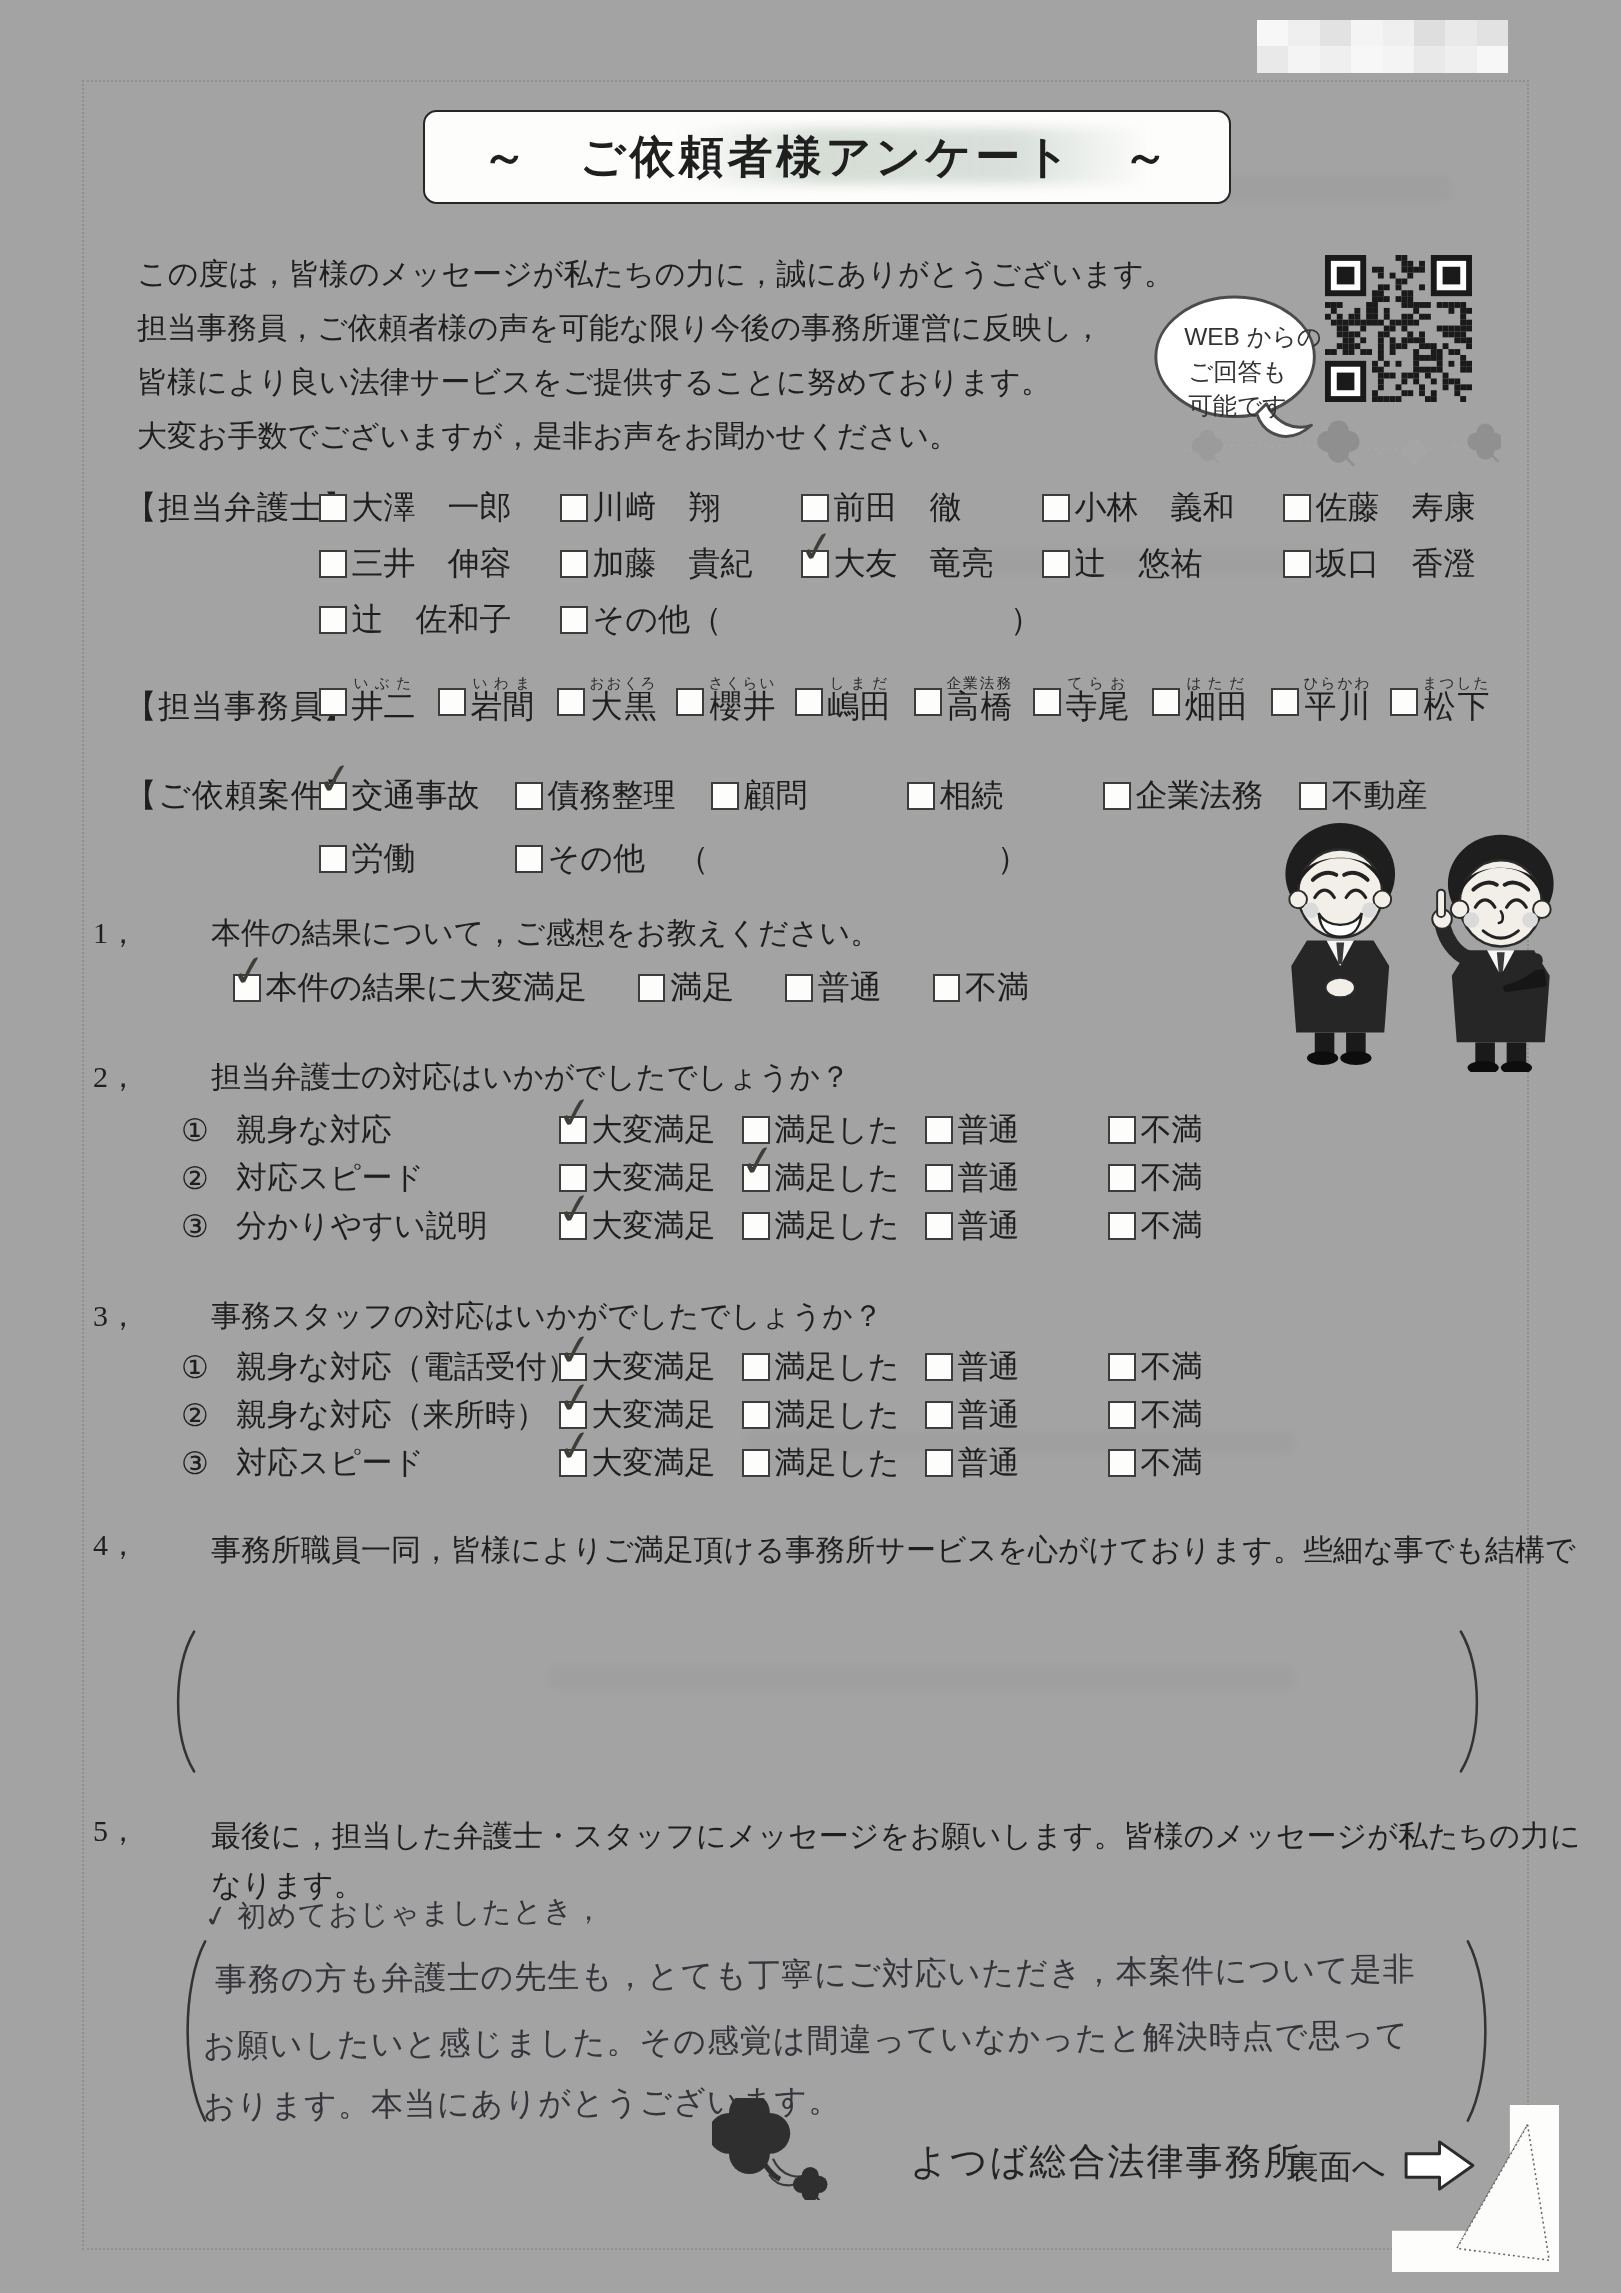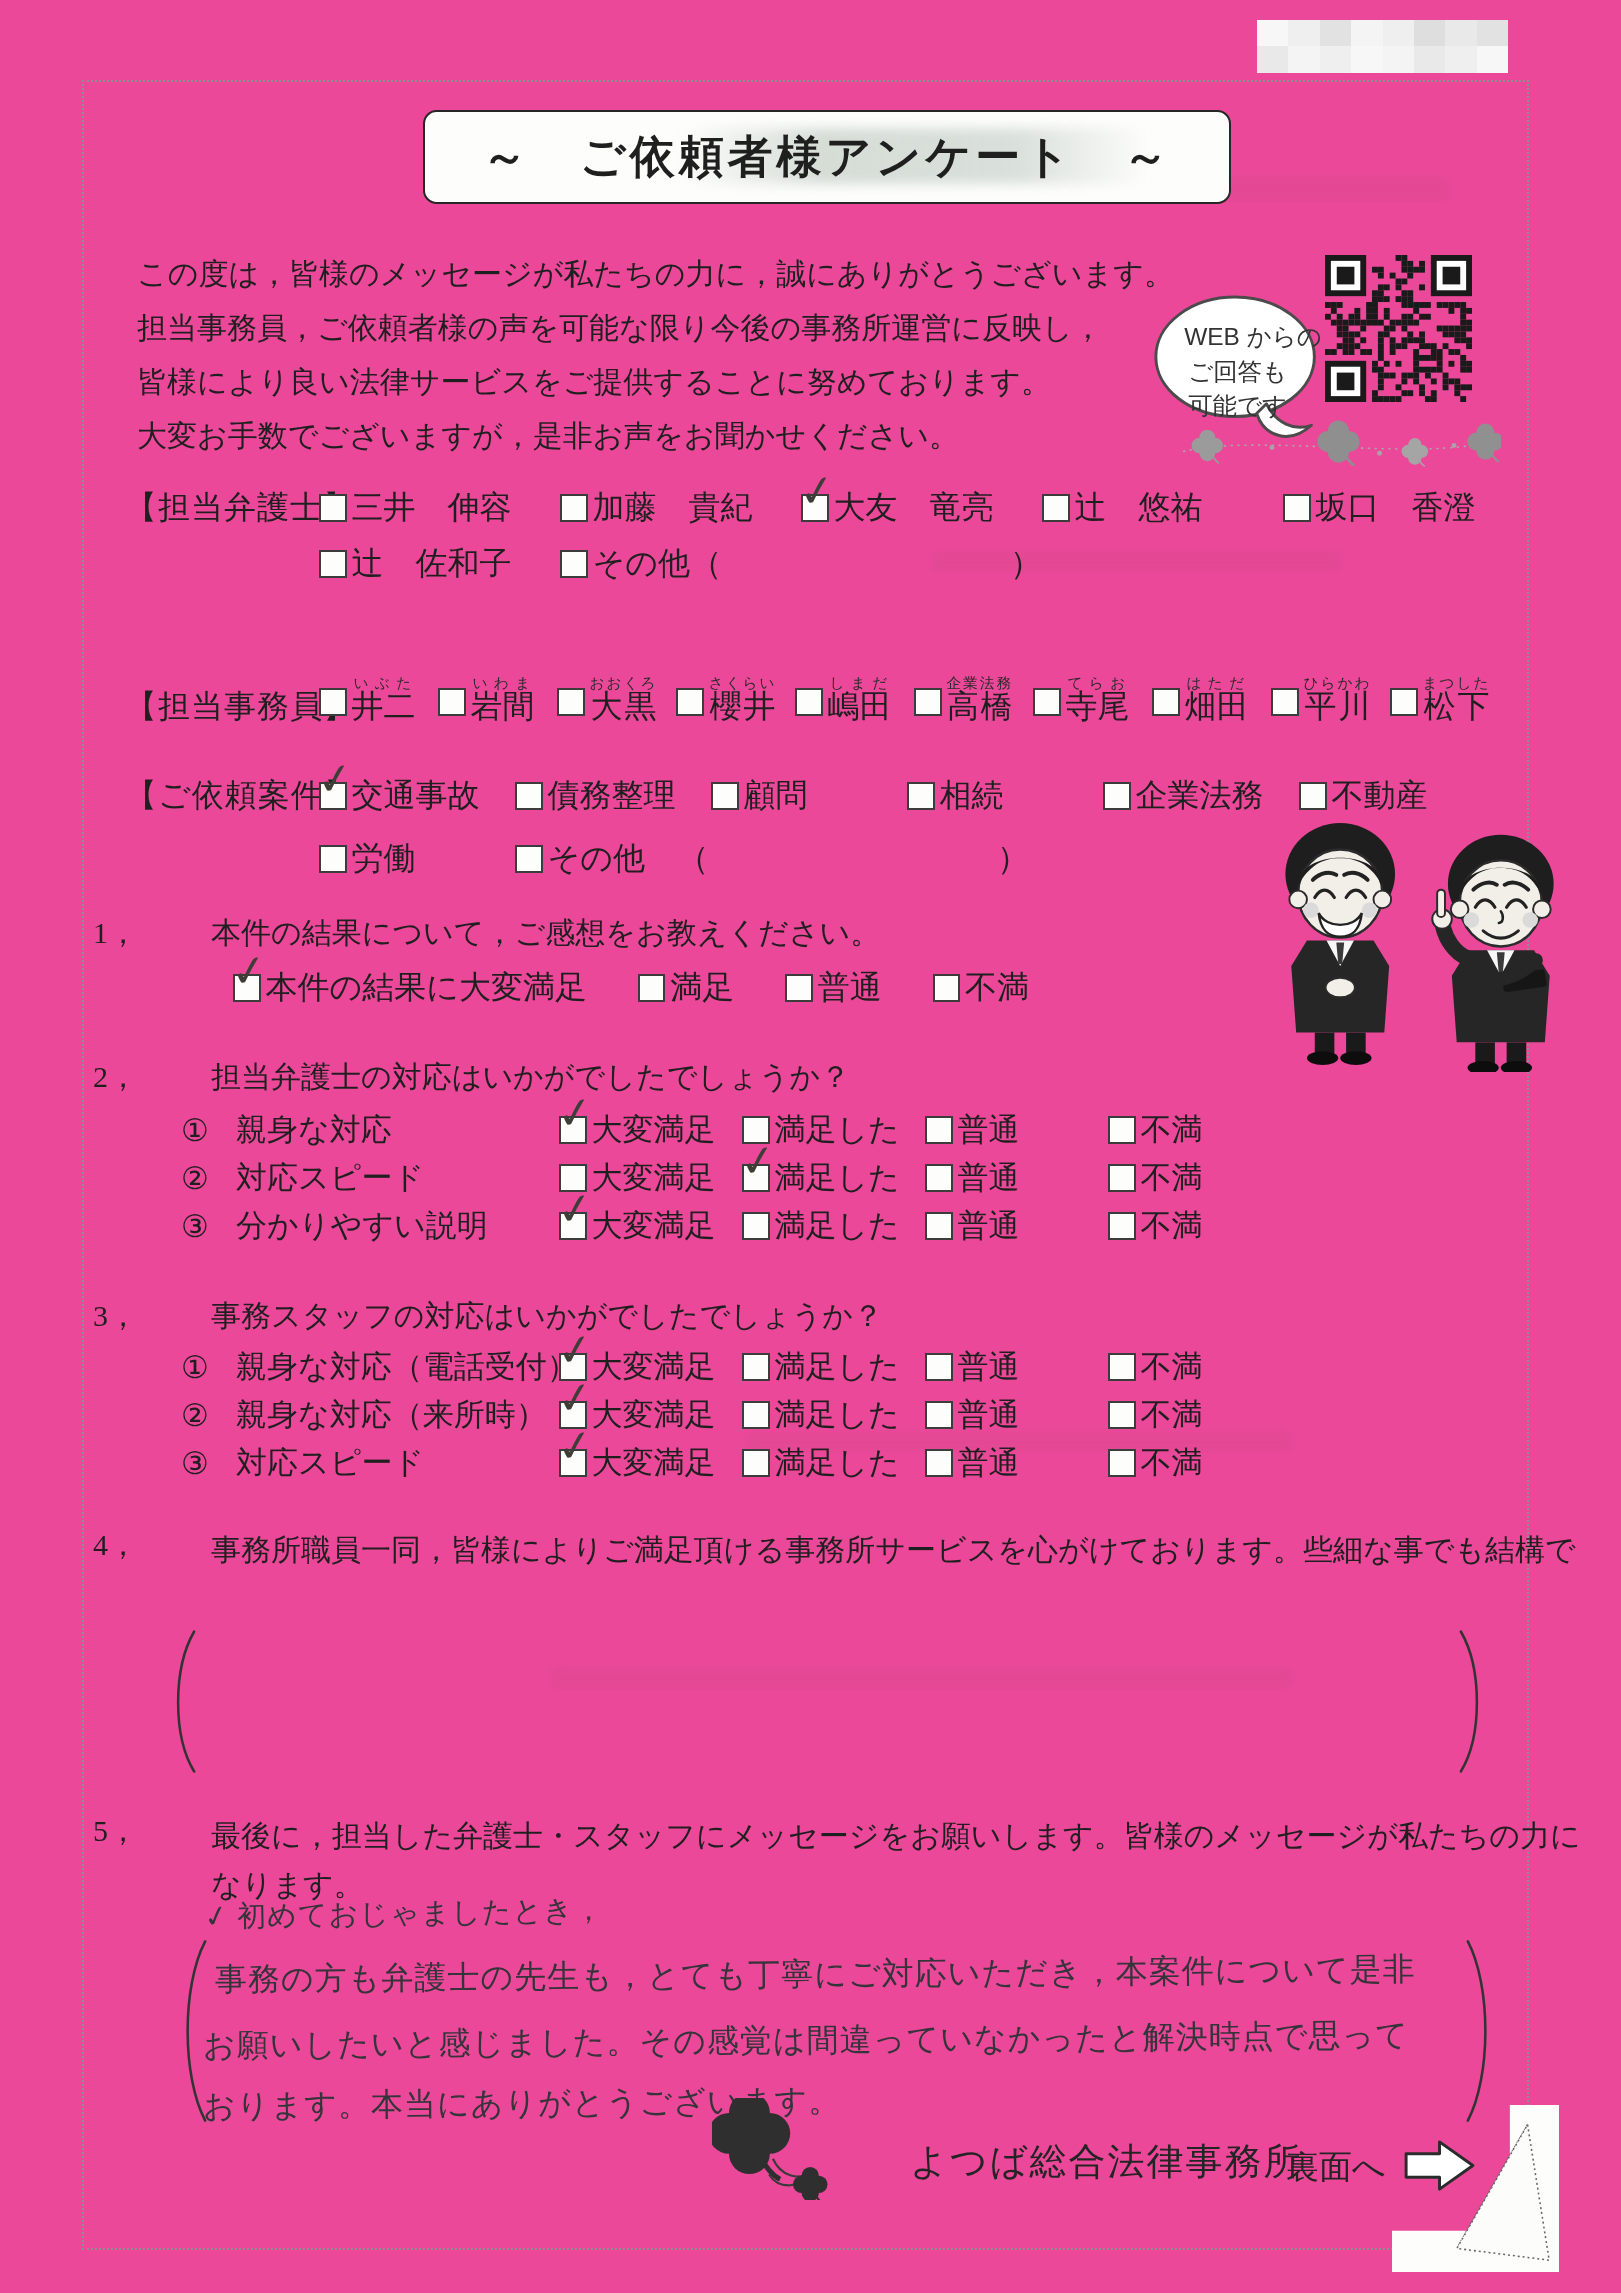--- a/index.html
+++ b/index.html
@@ -1,16 +1,16 @@
 <!DOCTYPE html>
 <html><head>
 <meta charset="utf-8">
 <style>
   html,body{margin:0;padding:0;background:#fff;}
-  .page{position:relative;width:1621px;height:2294px;background:#ec4899;overflow:hidden;
+  .page{position:relative;width:1621px;height:2294px;background:#a3a3a3;overflow:hidden;
         font-family:"Liberation Serif","DejaVu Serif",serif;color:#1f1f1f;}
   .frame{position:absolute;left:82px;top:80px;width:1443px;height:2166px;border:2px dotted #8f8f8f;}
   
   .redaction{position:absolute;left:1257px;top:19.6px;width:251px;height:53px;display:grid;
              grid-template-columns:repeat(8,1fr);grid-template-rows:1fr 1fr;}
   .redaction div{border:0;}
   .rs1{background:#f4f4f4}.rs2{background:#e2e2e2}.rs3{background:#efefef}.rs4{background:#e9e9e9}.rs5{background:#f7f7f7}.rs6{background:#dedede}
   
   .title-box{position:absolute;left:423px;top:110px;width:804px;height:90px;border:2.9px solid #262626;
              border-radius:13.7px;display:flex;align-items:center;justify-content:center;background:#fdfdfc;}
@@ -377,20 +377,42 @@
         <circle cx="286" cy="26" r="2.5" fill="#a5a5a5"></circle>
     </svg>
   </div>
 
   <div id="sec-lawyers" class="sec">
     <span class="sec-label">【担当弁護士】</span>
     <div>
         <div class="cb-row">
           <span class="cb-item">
             <span class="cb-box"></span>
+            <span class="cb-label">大澤　一郎</span>
+          </span>
+          <span class="cb-item">
+            <span class="cb-box"></span>
+            <span class="cb-label">川﨑　翔</span>
+          </span>
+          <span class="cb-item">
+            <span class="cb-box"></span>
+            <span class="cb-label">前田　徹</span>
+          </span>
+          <span class="cb-item">
+            <span class="cb-box"></span>
+            <span class="cb-label">小林　義和</span>
+          </span>
+          <span class="cb-item">
+            <span class="cb-box"></span>
+            <span class="cb-label">佐藤　寿康</span>
+          </span>
+        </div>
+        <div class="cb-row">
+          <span class="cb-item">
+            <span class="cb-box"></span>
             <span class="cb-label">三井　伸容</span>
           </span>
           <span class="cb-item">
             <span class="cb-box"></span>
             <span class="cb-label">加藤　貴紀</span>
           </span>
           <span class="cb-item">
             <span class="cb-box">
               <span class="check">✓</span>
             </span>

